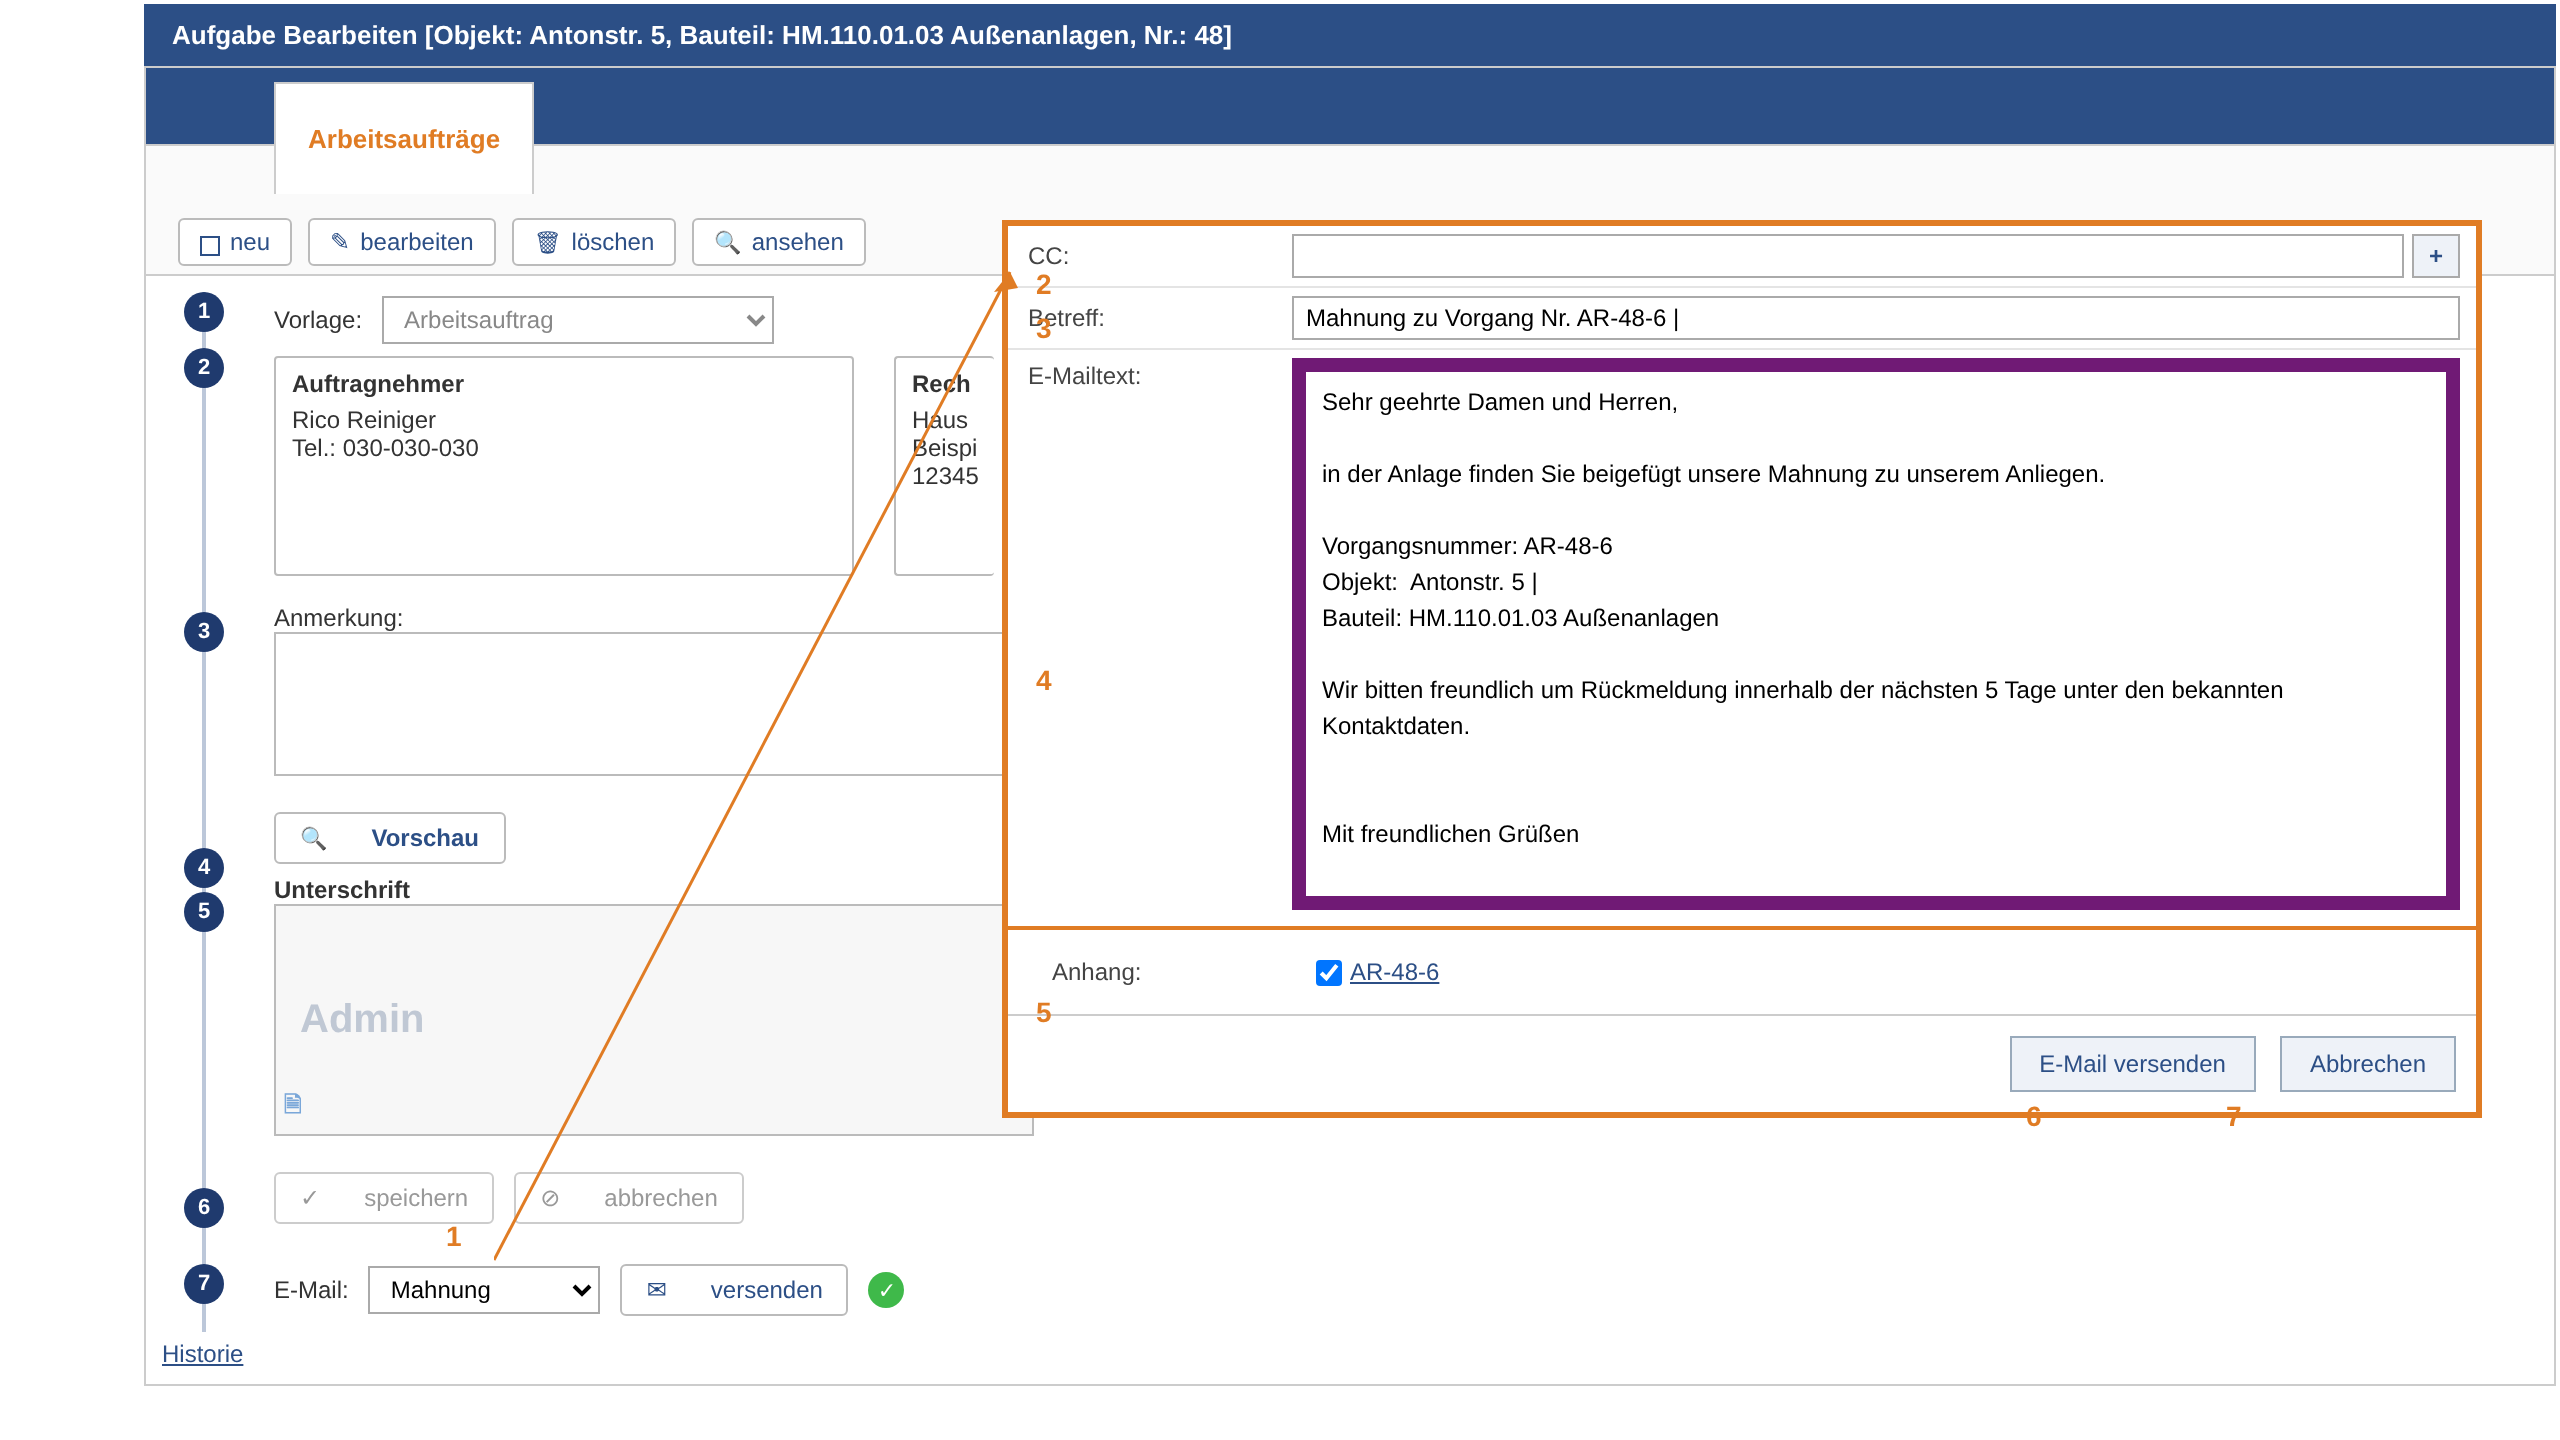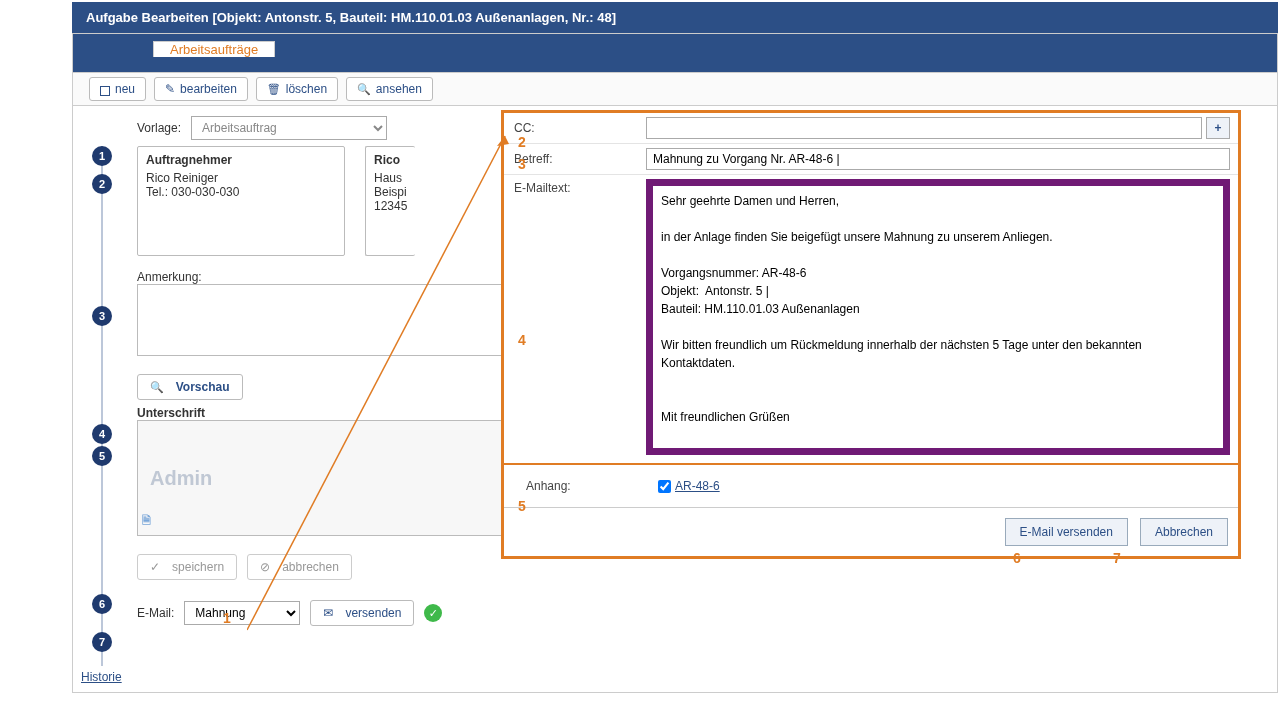--- a/index.html
+++ b/index.html
@@ -28,27 +28,27 @@
     min-height: 660px;
     position: relative;
   }
   .content-band {
     background: #2c4f86;
     height: 38px;
     position: relative;
   }
   .tab {
     position: absolute;
-    left: 80px;
+    left: 64px;
     top: 7px;
     background: #fff;
     color: #e07c24;
-    font-weight: normal;
+    font-weight: bold;
     font-size: 13px;
-    padding: 0 16px;
+    padding: 20px 16px;
     border: 1px solid #ccc;
     border-bottom: none;
   }
   .toolbar {
     border-top: 1px solid #ccc;
     border-bottom: 1px solid #ccc;
     background: #fafafa;
     padding: 4px 16px;
     display: flex;
     gap: 8px;
@@ -57,20 +57,21 @@
     background: #fff;
     border: 1px solid #bbb;
     border-radius: 3px;
     padding: 4px 10px;
     color: #2c4f86;
     font-size: 12px;
     display: inline-flex;
     align-items: flex-end;
     gap: 5px;
     cursor: pointer;
+    margin-top: 32px;
   }
   .icon-sq { display:inline-block; width:10px; height:10px; border:1px solid currentColor; }
   .icon-pen::before { content:"✎"; }
   .icon-trash::before { content:"🗑"; font-size:11px; }
   .icon-search::before { content:"🔍"; font-size:11px; }
   .icon-mail::before { content:"✉"; }
   .icon-check::before { content:"✓"; }
   .icon-x::before { content:"⊘"; }
   .icon-page::before { content:"🗎"; font-size:11px; }
 
@@ -102,29 +103,29 @@
   }
   .row { display:flex; align-items:center; gap:10px; margin-bottom:6px; }
   .lbl { color:#333; font-size:12px; }
   select, input[type=text] {
     border:1px solid #aaa; background:#fff; font-size:12px; padding:3px 6px;
   }
   .vorlage-sel { width: 196px; color:#888; }
   .panel-pair { display:flex; gap:20px; }
   .card {
     border:1px solid #bbb; background:#fff; border-radius:2px; padding:6px 8px;
-    width:208px; height:110px; font-size:12px;
+    width:290px; height:110px; font-size:12px;
   }
   .card .hd{ font-weight:bold; margin-bottom:4px; }
   .anm {
     border:1px solid #bbb; width:510px; height:72px; display:block;
   }
   .btn {
     background:#fff; border:1px solid #bbb; border-radius:3px; padding:5px 12px;
-    color:#2c4f86; font-weight:bold; font-size:12px; cursor:pointer; display:inline-flex; gap:12px; align-items:center;
+    color:#2c4f86; font-weight:bold; font-size:12px; cursor:pointer; display:inline-flex; gap:22px; align-items:center;
   }
   .btn.muted{ color:#999; border-color:#ccc; font-weight:normal; }
   .sign {
     border:1px solid #bbb; width:380px; height:116px; background:#f7f7f7;
     position:relative; display:flex; align-items:center; padding-left:12px;
     color:#c0c8d4; font-size:20px; font-weight:bold;
   }
   .sign .doc-ic { position:absolute; left:4px; bottom:4px; color:#7aa7d9; font-size:12px;}
   .okdot{ width:18px; height:18px; border-radius:50%; background:#3fb94a; color:#fff; display:inline-flex;align-items:center;justify-content:center;font-size:11px; }
   .historie { position:absolute; left:8px; bottom:8px; color:#2c4f86; text-decoration:underline; font-size:12px; cursor:pointer;}
@@ -214,21 +215,21 @@
         <option>Arbeitsauftrag</option>
       </select>
     </div>
     <div class="panel-pair">
       <div class="card">
         <div class="hd">Auftragnehmer</div>
         <div>Rico Reiniger</div>
         <div>Tel.: 030-030-030</div>
       </div>
       <div class="card" style="width:50px; overflow:hidden; border-right:none;">
-        <div class="hd">Rico</div>
+        <div class="hd">Rech</div>
         <div>Haus</div>
         <div>Beispi</div>
         <div>12345</div>
       </div>
     </div>
 
     <div style="height:14px"></div>
     <div class="lbl">Anmerkung:</div>
     <div class="anm"></div>
 

